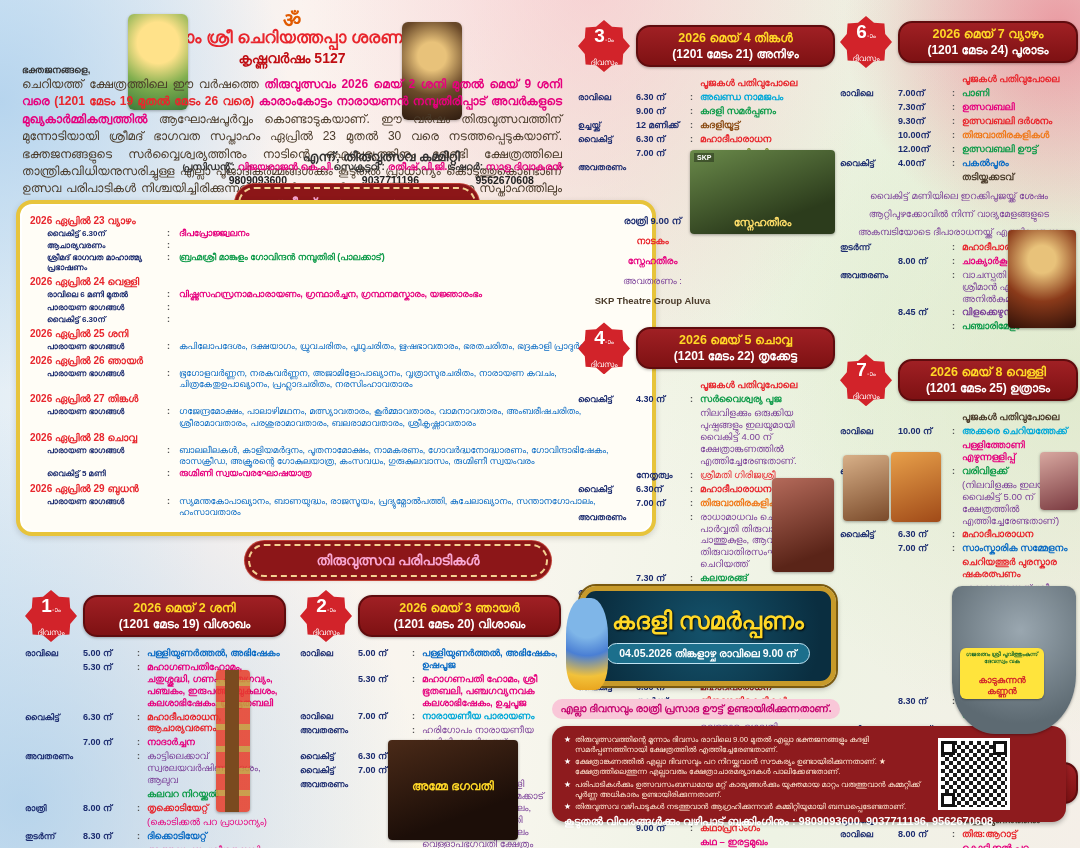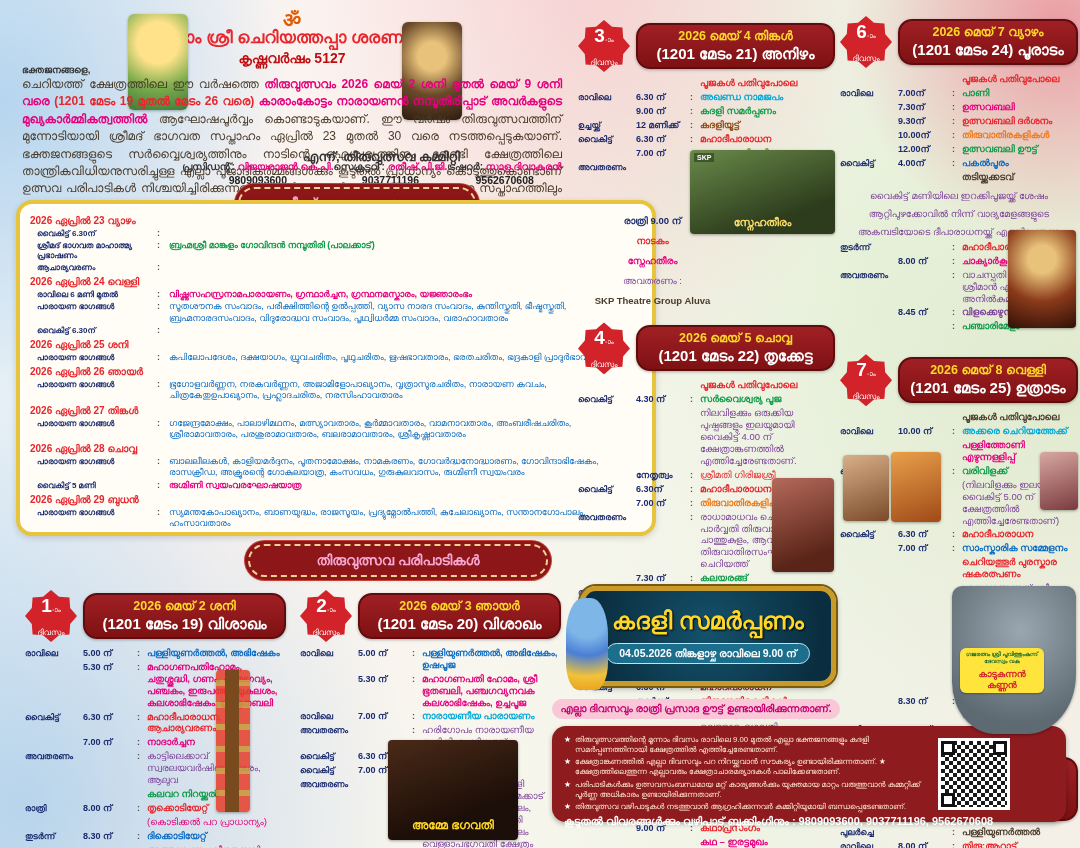--- a/index.html
+++ b/index.html
@@ -40,36 +40,36 @@
   
   .ribbon{background:#8c1618;color:#f9a8d4;font-weight:bold;font-size:14px;text-align:center;
     padding:6px 10px;border-radius:20px;border:2px dashed rgba(255,230,160,.9);
     box-shadow:0 0 0 3px #8c1618,0 0 0 4px #c2453a, 0 2px 5px rgba(0,0,0,.25)}
   #rib1{left:238px;top:187px;width:214px}
   #rib2{left:248px;top:544px;width:276px}
   
   #sap{left:16px;top:200px;width:640px;height:336px;background:#fffdf6;border:4px solid #e7c43c;
     border-radius:16px;box-shadow:0 0 0 2px #fff inset,0 2px 6px rgba(0,0,0,.15);padding:8px 10px;box-sizing:border-box;overflow:hidden}
   .sdate{color:#e8262d;font-weight:bold;font-size:10px;margin:3px 0 1px}
-  .srw{display:grid;grid-template-columns:118px 10px 1fr;gap:2px;align-items:baseline;margin:1px 7px}
+  .srw{display:grid;grid-template-columns:118px 10px 1fr;gap:2px;align-items:baseline;margin:1px 17px}
   .srw .lbl{color:#1a2a6e;font-weight:bold;font-size:8px}
   .srw .tx{font-size:9px;line-height:1.25}
   
   .day{margin-bottom:10px}
   .dhead{display:flex;align-items:center;gap:6px;margin-bottom:5px}
   .badge{width:52px;height:52px;flex:none;background:#d2232a;color:#fff;display:flex;flex-direction:column;
     align-items:center;justify-content:center;line-height:1;
     clip-path:polygon(100% 50%,86.9% 65.3%,85.4% 85.4%,65.3% 86.9%,50% 100%,34.7% 86.9%,14.6% 85.4%,13.1% 65.3%,0% 50%,13.1% 34.7%,14.6% 14.6%,34.7% 13.1%,50% 0%,65.3% 13.1%,85.4% 14.6%,86.9% 34.7%)}
   .badge .n{font-size:19px;font-weight:bold}
   .badge .suf{font-size:7px}
   .badge .word{font-size:8px;margin-top:14px}
   .dtitle{flex:1;background:linear-gradient(#a02024,#7e1113);border:2px solid #5f0c0e;border-radius:14px;
     padding:4px 6px;text-align:center;box-shadow:0 1px 3px rgba(0,0,0,.3)}
   .dtitle .l1{display:block;color:#ffd827;font-weight:bold;font-size:12.5px}
-  .dtitle .l2{display:block;color:#fff;font-weight:bold;font-size:15px;margin-top:1px}
+  .dtitle .l2{display:block;color:#fff;font-weight:bold;font-size:12px;margin-top:1px}
   .rw{display:grid;grid-template-columns:56px 52px 8px 1fr;gap:2px;align-items:baseline;margin:2px 0}
   .rw .lbl{color:#1a2a6e;font-weight:bold;font-size:8.5px}
   .rw .tm{color:#1a2a6e;font-weight:bold;font-size:9px;white-space:nowrap}
   .cl::before{content:":"}
   .cl{color:#555;font-weight:bold;font-size:9px}
   .rw .tx{font-size:9.5px;line-height:1.25}
   .rw.full{display:block;text-align:center}
   .rw.half{width:58%}
   .rw.cont .cl{visibility:hidden}
   #days-left{left:25px;top:590px;width:536px;display:flex;gap:14px}
@@ -99,37 +99,37 @@
   #qr{left:938px;top:738px;width:72px;height:72px;background:#fff;padding:3px;box-sizing:border-box}
   #qr .qi{width:100%;height:100%;background:repeating-conic-gradient(#1a1a1a 0% 25%, #fff 0% 50%) 0 0/8px 8px;position:relative}
   .qe{position:absolute;width:14px;height:14px;background:#fff;border:3px solid #111;box-sizing:border-box}
   .qe1{left:0;top:0}.qe2{right:0;top:0}.qe3{left:0;bottom:0}
   
   .photo{border-radius:4px;box-shadow:0 1px 3px rgba(0,0,0,.35)}
   #kodimaram{left:216px;top:670px;width:34px;height:142px;background:
      linear-gradient(90deg,transparent 0 9px,#7a4a1f 9px 23px,transparent 23px),
      repeating-linear-gradient(0deg,rgba(230,60,40,.85) 0 16px,rgba(200,150,60,.9) 16px 22px)}
   #poster-amme{left:388px;top:740px;width:130px;height:100px;background:linear-gradient(160deg,#4a2a18,#1c0e08 70%);
-     display:flex;align-items:flex-end;justify-content:center}
+     display:flex;align-items:center;justify-content:center}
   #poster-amme .cap{color:#ffd827;font-weight:bold;font-size:12px;padding-bottom:8px}
   #poster-sneha{left:690px;top:150px;width:145px;height:84px;background:linear-gradient(160deg,#6a8a4a,#2c3c1c 75%);
      display:flex;align-items:flex-end;justify-content:center}
   #poster-sneha .cap{color:#ffdf6a;font-weight:bold;font-size:11px;padding-bottom:5px}
   #poster-sneha .tag{position:absolute;left:4px;top:3px;color:#fff;font-size:7px;font-weight:bold;background:#00000055;padding:1px 3px}
   #artist5{left:772px;top:478px;width:62px;height:94px;background:linear-gradient(160deg,#b46a5a,#5a2418 80%)}
   #chakyar{left:1008px;top:230px;width:68px;height:98px;background:radial-gradient(circle at 50% 30%,#e8c27a 0 18%,#8a3a1a 55%,#301008)}
   #guest1{left:843px;top:455px;width:46px;height:66px;background:linear-gradient(160deg,#d8b088,#7a4a2a)}
   #guest2{left:891px;top:452px;width:50px;height:70px;background:linear-gradient(160deg,#e8a04a,#a04a18)}
   #guest3{left:1040px;top:452px;width:38px;height:58px;background:linear-gradient(160deg,#d8a8a0,#7a3a40)}
   #elephant{left:952px;top:586px;width:124px;height:148px;border-radius:10px 10px 40% 35%;
      background:radial-gradient(circle at 55% 30%,#9aa7b0,#5d6a72 75%)}
   #ele-badge{left:960px;top:648px;width:76px;background:#ffe43c;border-radius:6px;text-align:center;
      padding:3px 4px;box-shadow:0 1px 2px rgba(0,0,0,.3)}
   #ele-badge .s1{display:block;color:#1a6a2a;font-size:5.8px;font-weight:bold;line-height:1.25}
-  #ele-badge .s2{display:block;color:#d2232a;font-size:9px;font-weight:bold;line-height:1.15;margin-top:4px}
+  #ele-badge .s2{display:block;color:#d2232a;font-size:9px;font-weight:bold;line-height:1.15;margin-top:10px}
 </style>
 </head>
 <body>
 
 <div id="page">
 
   <div id="hero" class="abs">
     <div id="om" class="abs">ॐ</div>
     <div id="hero-title" class="abs">ഓം ശ്രീ ചെറിയത്തപ്പാ ശരണം</div>
     <div id="hero-sub" class="abs">കൃഷ്ണവർഷം 5127</div>
@@ -163,46 +163,46 @@
   <div id="rib1" class="abs ribbon">ശ്രീമദ് ഭാഗവത സപ്താഹം</div>
   <div id="sap" class="abs">
 
   <div>
         <div class="sdate">2026 ഏപ്രിൽ 23 വ്യാഴം</div>
         <div>
 
         <div class="srw">
               <span class="lbl">വൈകിട്ട് 6.30ന്</span>
               <span class="cl"></span>
+              <span class="tx c-mag b md">ദീപപ്രോജ്ജ്വലനം</span>
+            </div>
+          <div class="srw">
+              <span class="lbl">ആചാര്യവരണം</span>
+              <span class="cl"></span>
+              <span class="tx"></span>
             </div>
           <div class="srw">
               <span class="lbl c-red">ശ്രീമദ് ഭാഗവത മാഹാത്മ്യ പ്രഭാഷണം</span>
               <span class="cl"></span>
               <span class="tx c-grn b">ബ്രഹ്മശ്രീ മാങ്കുളം ഗോവിന്ദൻ നമ്പൂതിരി (പാലക്കാട്)</span>
             </div>
-          <div class="srw">
-              <span class="lbl">ആചാര്യവരണം</span>
-              <span class="cl"></span>
-              <span class="tx"></span>
-            </div>
         </div>
       </div>
       <div>
         <div class="sdate">2026 ഏപ്രിൽ 24 വെള്ളി</div>
         <div>
 
         <div class="srw">
               <span class="lbl">രാവിലെ 6 മണി മുതൽ</span>
               <span class="cl"></span>
               <span class="tx c-mag b">വിഷ്ണുസഹസ്രനാമപാരായണം, ഗ്രന്ഥാർച്ചന, ഗ്രന്ഥനമസ്കാരം, യജ്ഞാരംഭം</span>
             </div>
           <div class="srw">
               <span class="lbl">പാരായണ ഭാഗങ്ങൾ</span>
               <span class="cl"></span>
-              <span class="tx c-blue">സൂതശൗനക സംവാദം, പരീക്ഷിത്തിന്റെ ഉൽപ്പത്തി, വ്യാസ നാരദ സംവാദം, കുന്തിസ്തുതി, ഭീഷ്മസ്തുതി, ബ്രഹ്മനാരദസംവാദം, വിദുരോദ്ധവ സംവാദം, പൃഥ്വിധർമ്മ സംവാദം, വരാഹാവതാരം</span>
             </div>
           <div class="srw">
               <span class="lbl">വൈകിട്ട് 6.30ന്</span>
               <span class="cl"></span>
             </div>
         </div>
       </div>
       <div>
         <div class="sdate">2026 ഏപ്രിൽ 25 ശനി</div>
         <div>

